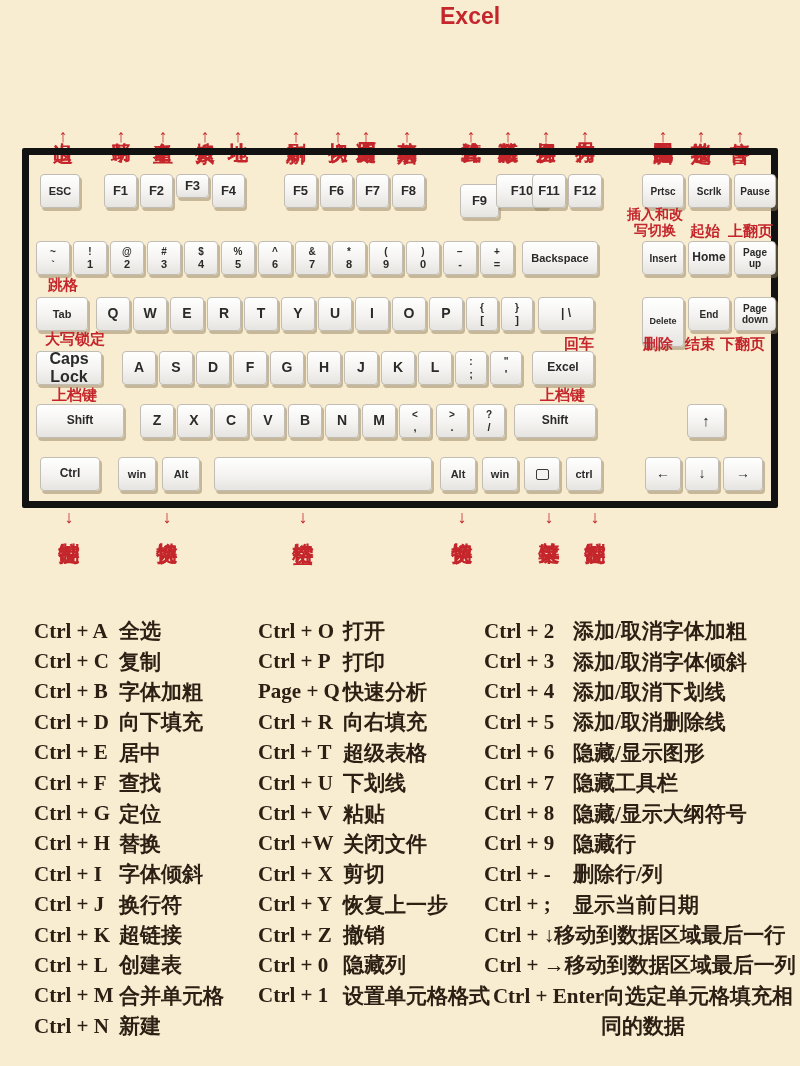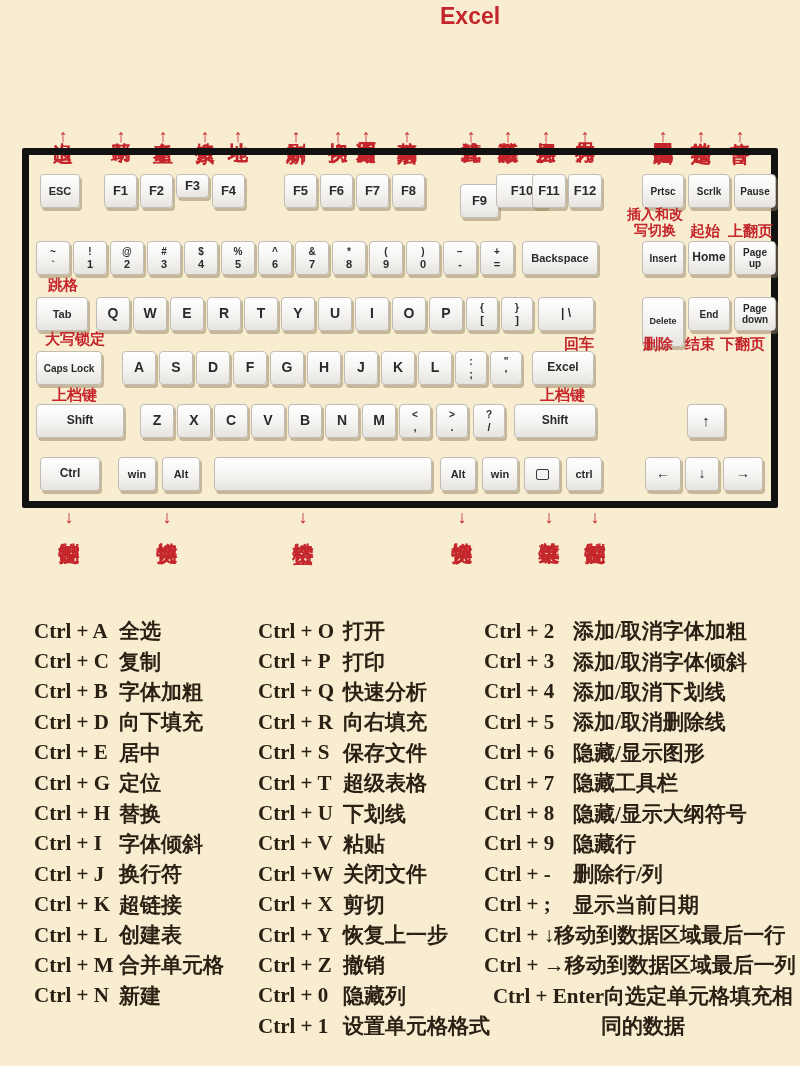--- a/index.html
+++ b/index.html
@@ -280,21 +280,21 @@
       <div class="key" style="left: 620px; top: 149px; width: 42px; height: 50px; font-size: 9px;">
         <span class="kl">Delete</span>
       </div>
       <div class="key" style="left: 666px; top: 149px; width: 42px; height: 34px; font-size: 10px;">
         <span class="kl">End</span>
       </div>
       <div class="key" style="left: 712px; top: 149px; width: 42px; height: 34px; font-size: 10px;">
         <span class="kl">Page
 down</span>
       </div>
-      <div class="key" style="left: 14px; top: 203px; width: 66px; height: 34px; font-size: 10px;">
+      <div class="key" style="left: 14px; top: 203px; width: 66px; height: 34px; font-size: 16px;">
         <span class="kl">Caps Lock</span>
       </div>
       <div class="key" style="left: 100px; top: 203px; width: 34px; height: 34px; font-size: 14px;">
         <span class="kl">A</span>
       </div>
       <div class="key" style="left: 137px; top: 203px; width: 34px; height: 34px; font-size: 14px;">
         <span class="kl">S</span>
       </div>
       <div class="key" style="left: 174px; top: 203px; width: 34px; height: 34px; font-size: 14px;">
         <span class="kl">D</span>
@@ -458,20 +458,24 @@
         </div>
         <div class="srow">
           <span class="skeys">Ctrl + D</span>
           <span class="sdesc">向下填充</span>
         </div>
         <div class="srow">
           <span class="skeys">Ctrl + E</span>
           <span class="sdesc">居中</span>
         </div>
         <div class="srow">
+          <span class="skeys">Ctrl + F</span>
+          <span class="sdesc">查找</span>
+        </div>
+        <div class="srow">
           <span class="skeys">Ctrl + G</span>
           <span class="sdesc">定位</span>
         </div>
         <div class="srow">
           <span class="skeys">Ctrl + H</span>
           <span class="sdesc">替换</span>
         </div>
         <div class="srow">
           <span class="skeys">Ctrl + I</span>
           <span class="sdesc">字体倾斜</span>
@@ -500,30 +504,26 @@
     <div class="col c2">
         <div class="srow">
           <span class="skeys">Ctrl + O</span>
           <span class="sdesc">打开</span>
         </div>
         <div class="srow">
           <span class="skeys">Ctrl + P</span>
           <span class="sdesc">打印</span>
         </div>
         <div class="srow">
-          <span class="skeys">Ctrl + Q</span>
+          <span class="skeys">Page + Q</span>
           <span class="sdesc">快速分析</span>
         </div>
         <div class="srow">
           <span class="skeys">Ctrl + R</span>
           <span class="sdesc">向右填充</span>
-        </div>
-        <div class="srow">
-          <span class="skeys">Ctrl + S</span>
-          <span class="sdesc">保存文件</span>
         </div>
         <div class="srow">
           <span class="skeys">Ctrl + T</span>
           <span class="sdesc">超级表格</span>
         </div>
         <div class="srow">
           <span class="skeys">Ctrl + U</span>
           <span class="sdesc">下划线</span>
         </div>
         <div class="srow">

